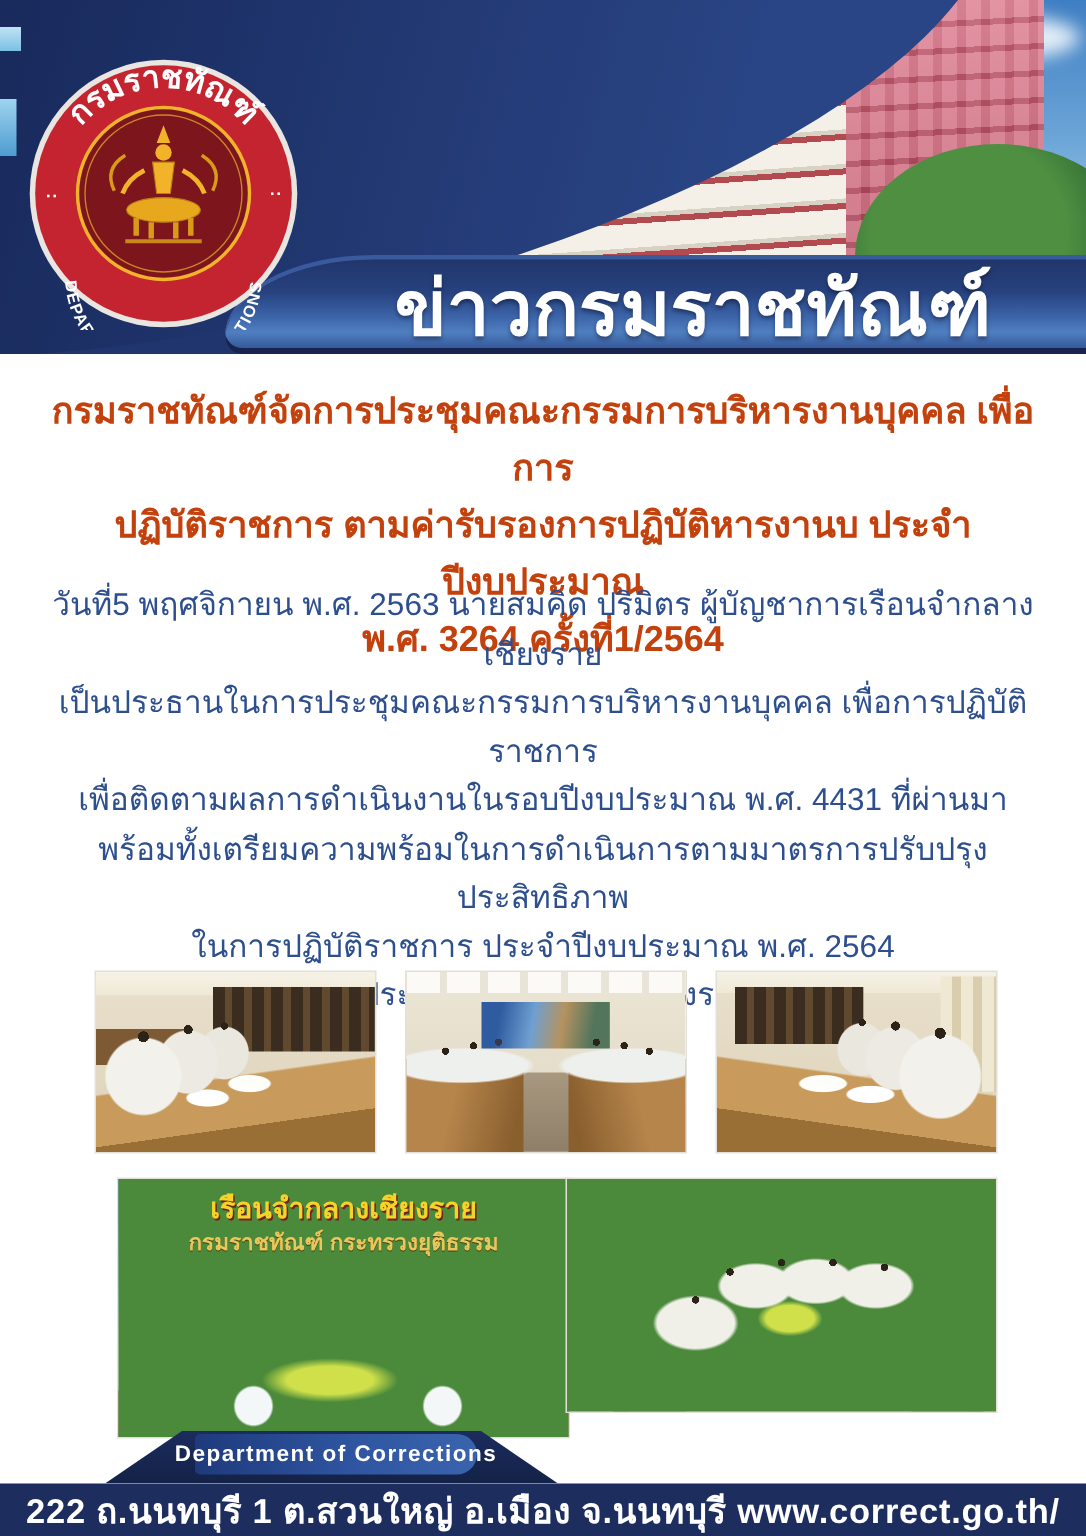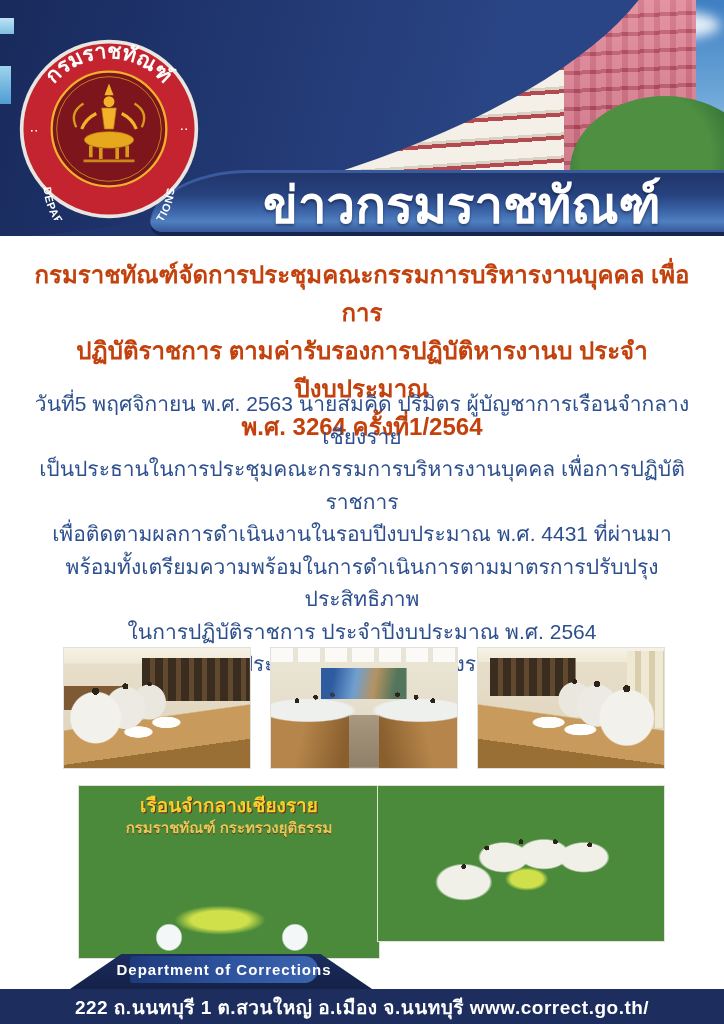--- a/index.html
+++ b/index.html
@@ -161,21 +161,21 @@
   
   .ribbon{position:absolute;left:70px;top:954px;width:302px;height:35px;
     background:linear-gradient(180deg,#1b2c5e,#142247);
     -webkit-clip-path:polygon(17% 0,83% 0,100% 100%,0 100%);
     clip-path:polygon(17% 0,83% 0,100% 100%,0 100%);}
   .ribbon-inner{position:absolute;left:20%;right:18%;top:2px;bottom:6px;
     background:linear-gradient(90deg,#1e3a7c,#2f55a0 55%,#3a63ae);
     border-radius:4px 16px 16px 4px;display:flex;align-items:center;justify-content:center;
     color:#fff;font-size:15px;font-weight:bold;letter-spacing:1px;white-space:nowrap;}
   .footer-bar{position:absolute;left:0;top:989px;width:724px;height:35px;background:#1c2d5e;
-    display:flex;align-items:center;justify-content:center;color:#fff;font-size:19px;
+    display:flex;align-items:center;justify-content:center;color:#fff;font-size:23px;
     font-weight:bold;letter-spacing:.5px;white-space:nowrap;}
 </style>
 </head>
 <body>
 
 <div class="page">
 
   <header class="header">
     <div class="building-photo">
       <div class="cloud c1"></div>

